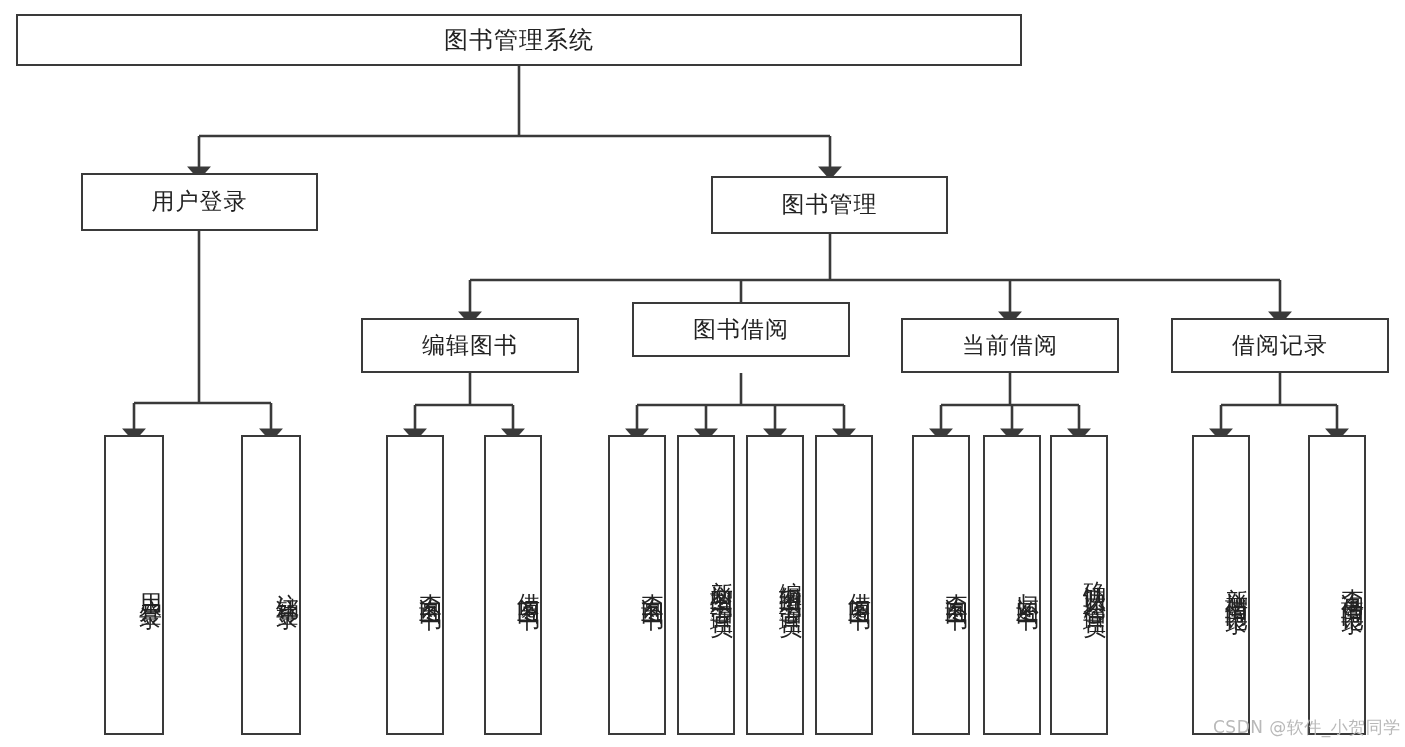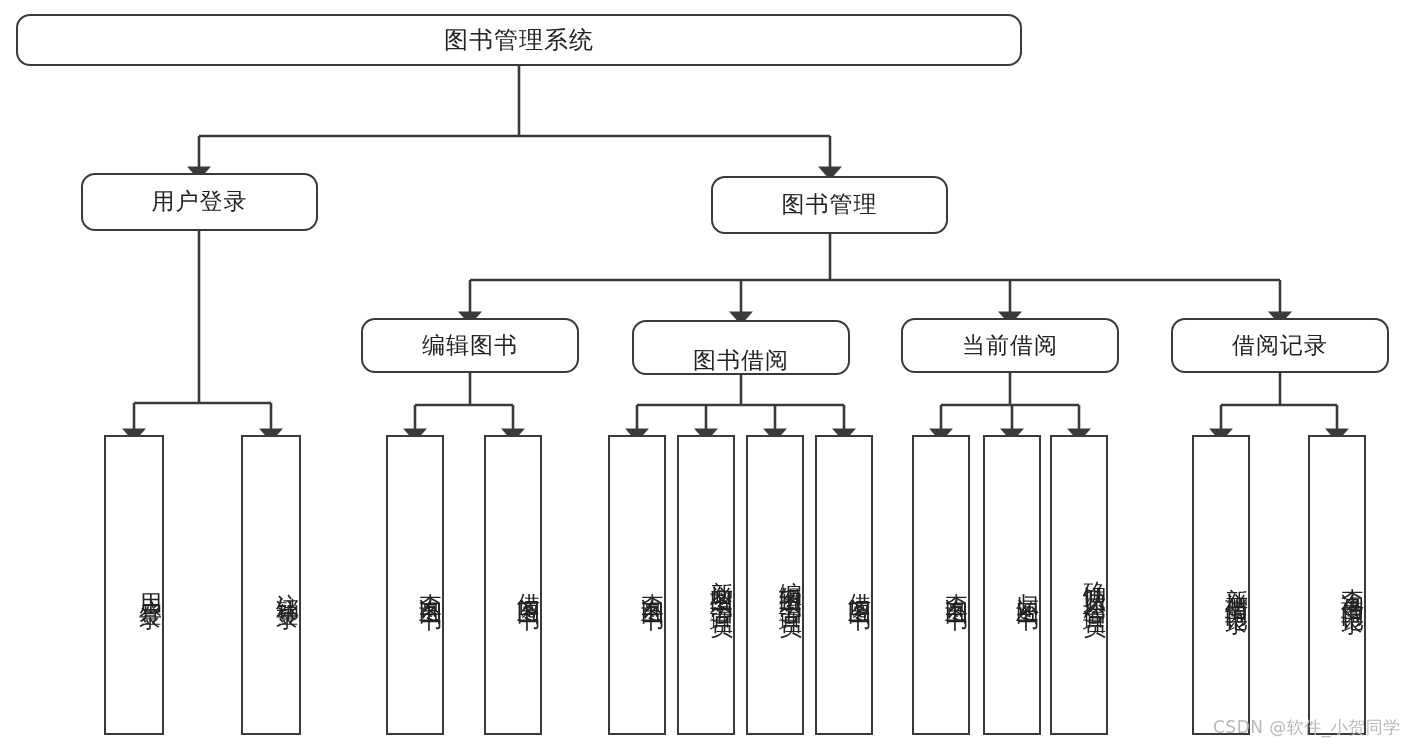--- a/index.html
+++ b/index.html
@@ -32,21 +32,20 @@
     background: #ffffff;
     display: flex;
     align-items: center;
     justify-content: center;
     color: #222222;
   }
   .node.horiz {
     font-size: 23px;
     letter-spacing: 1px;
     line-height: 1.1;
-    border-radius: 14px;
   }
   .node.root {
     font-size: 24px;
   }
   .node.vert {
     writing-mode: vertical-rl;
     text-orientation: upright;
     font-size: 23px;
     letter-spacing: 5px;
     line-height: 1.0;
@@ -132,21 +131,21 @@
   <div class="node horiz" style="left:81px; top:173px; width:237px; height:58px;">
     <span>用户登录</span>
   </div>
   <div class="node horiz" style="left:711px; top:176px; width:237px; height:58px;">
     <span>图书管理</span>
   </div>
 
   <div class="node horiz" style="left:361px; top:318px; width:218px; height:55px;">
     <span>编辑图书</span>
   </div>
-  <div class="node horiz" style="left:632px; top:320px; width:218px; height:55px;align-items:flex-end;">
+  <div class="node horiz" style="left:632px; top:302px; width:218px; height:55px;">
     <span>图书借阅</span>
   </div>
   <div class="node horiz" style="left:901px; top:318px; width:218px; height:55px;">
     <span>当前借阅</span>
   </div>
   <div class="node horiz" style="left:1171px; top:318px; width:218px; height:55px;">
     <span>借阅记录</span>
   </div>
 
   <div class="node vert" style="left:104px; top:435px; width:60px; height:300px;">

